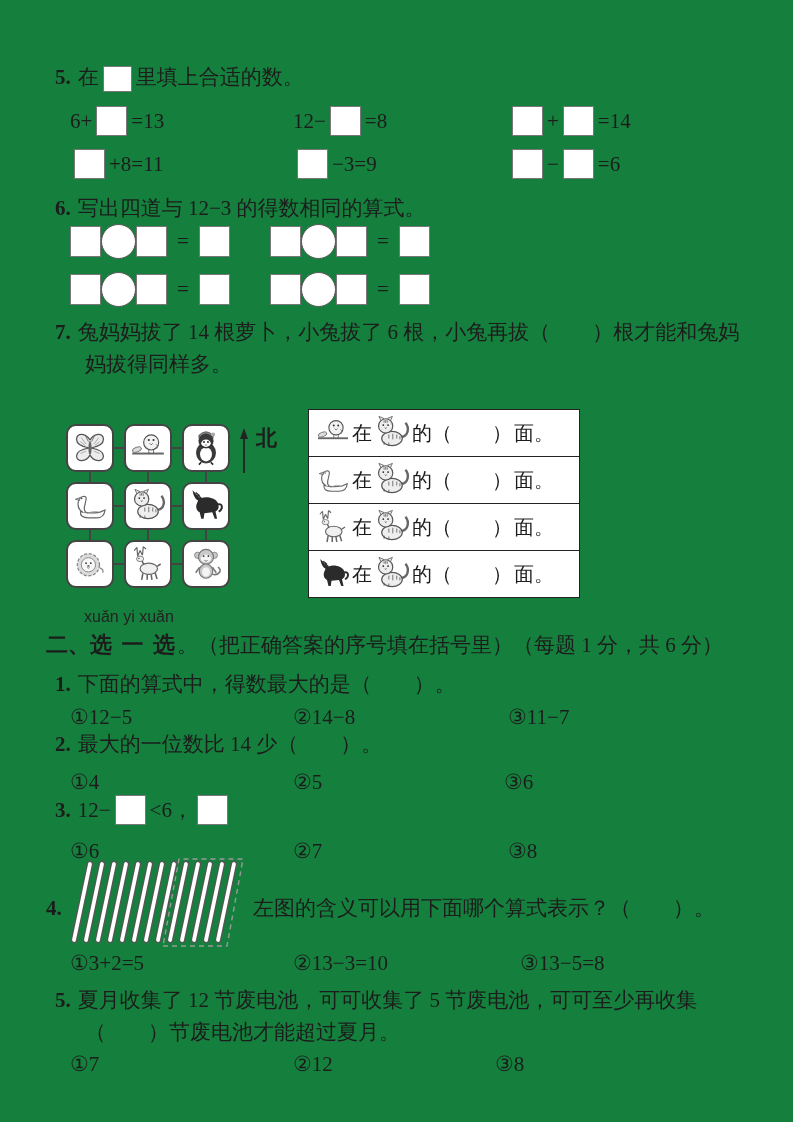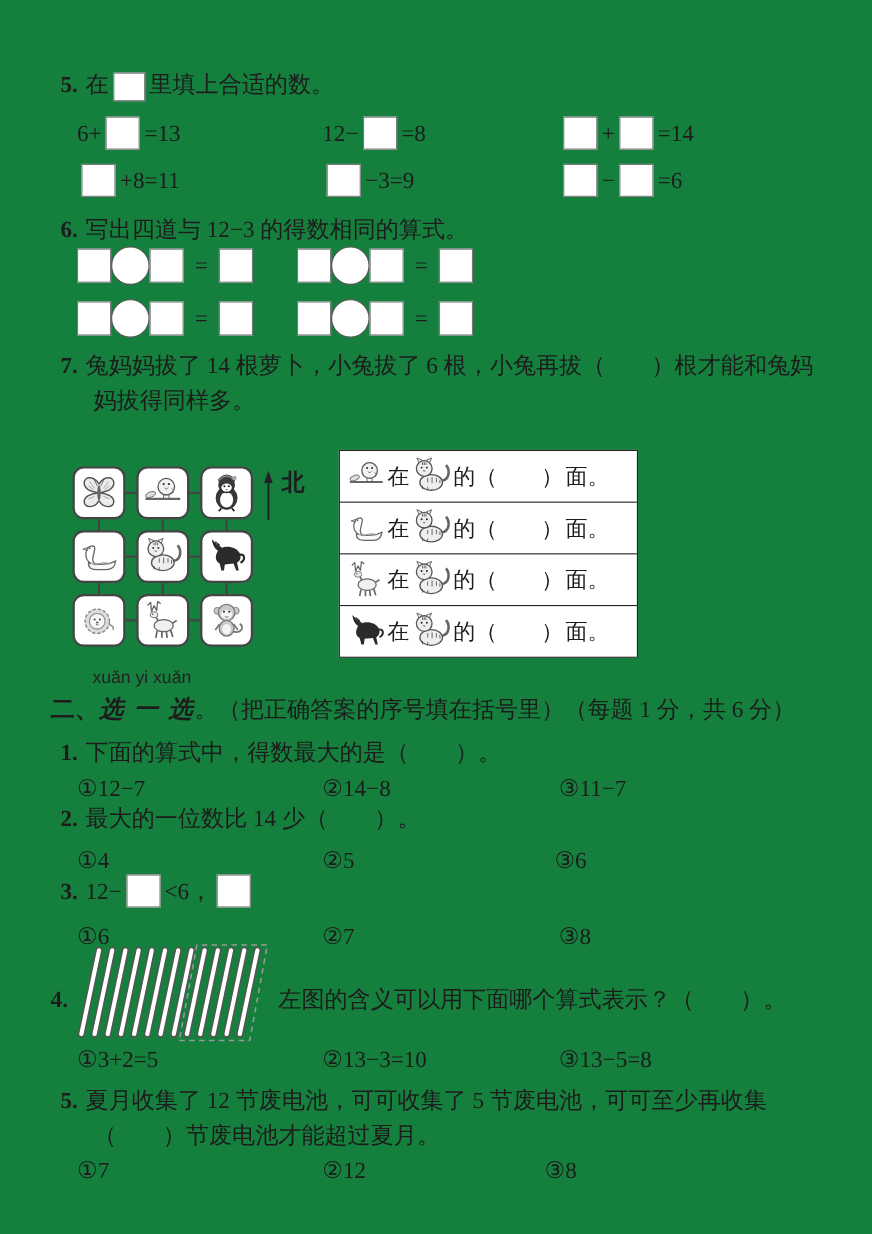--- a/index.html
+++ b/index.html
@@ -21,21 +21,21 @@
   .cell { position:absolute; width:44px; height:44px; border:2px solid #444; border-radius:10px; background:#fff;
           display:flex; align-items:center; justify-content:center; }
   .north { position:absolute; display:flex; align-items:flex-start; gap:5px; }
   .north .nlabel { font-size:21px; font-weight:bold; line-height:22px; }
   .atable { position:absolute; width:272px; border:1.5px solid #222; background:#fff; box-sizing:border-box; }
   .trow { height:46px; border-bottom:1px solid #222; display:flex; align-items:center; padding-left:6px; font-size:20px; white-space:nowrap; }
   .trow:last-child { border-bottom:none; }
   .trow span { margin:0 1px; }
   .pinyin { position:absolute; font-family:"Liberation Sans","DejaVu Sans",sans-serif; font-size:16px; color:#222; }
   .sect-t1, .sect-t2 { font-weight:bold; font-size:22px; }
-  .sect-t2 { letter-spacing:2px;font-style:italic; }
+  .sect-t2 { letter-spacing:2px; }
   .opt { font-size:21px; }
   .sticks { position:absolute; }
 </style>
 </head>
 <body>
 
 <svg width="0" height="0" style="position:absolute" aria-hidden="true">
   <defs>
     <symbol id="sym-butterfly" viewBox="0 0 48 48">
       <path d="M24 14 C19 5 7 4 7 13 C7 21 17 23 23 24 C17 25 7 27 7 34 C7 42 19 42 24 33" fill="#ececec" stroke="#555" stroke-width="1.6"></path>
@@ -318,21 +318,21 @@
   </div>
 
   <div class="pinyin" style="left:84px; top:608px">xuǎn yi xuǎn</div>
   <div class="line" style="left:46px; top:630px">
     <span class="sect-t1">二、</span><span class="sect-t2">选 一 选</span><span>。（把正确答案的序号填在括号里）（每题 1 分，共 6 分）</span>
   </div>
 
   <div class="line" style="left:55px; top:669px">
     <span class="qnum">1.</span><span>下面的算式中，得数最大的是（　　）。</span>
   </div>
-  <span class="line opt" style="left:70px; top:702px">①12−7</span>
+  <span class="line opt" style="left:70px; top:702px">①12−5</span>
   <span class="line opt" style="left:293px; top:702px">②14−8</span>
   <span class="line opt" style="left:508px; top:702px">③11−7</span>
 
   <div class="line" style="left:55px; top:729px">
     <span class="qnum">2.</span><span>最大的一位数比 14 少（　　）。</span>
   </div>
   <span class="line opt" style="left:70px; top:767px">①4</span>
   <span class="line opt" style="left:293px; top:767px">②5</span>
   <span class="line opt" style="left:504px; top:767px">③6</span>
 
@@ -377,21 +377,21 @@
       <line x1="140" y1="84" x2="156" y2="8" stroke="#555" stroke-width="6.5" stroke-linecap="round"></line>
       <line x1="140" y1="84" x2="156" y2="8" stroke="#fff" stroke-width="3.8" stroke-linecap="round"></line>
       <line x1="152" y1="84" x2="168" y2="8" stroke="#555" stroke-width="6.5" stroke-linecap="round"></line>
       <line x1="152" y1="84" x2="168" y2="8" stroke="#fff" stroke-width="3.8" stroke-linecap="round"></line>
     </svg>
   <div class="line" style="left:253px; top:893px">
     <span>左图的含义可以用下面哪个算式表示？（　　）。</span>
   </div>
   <span class="line opt" style="left:70px; top:948px">①3+2=5</span>
   <span class="line opt" style="left:293px; top:948px">②13−3=10</span>
-  <span class="line opt" style="left:508px; top:948px">③13−5=8</span>
+  <span class="line opt" style="left:520px; top:948px">③13−5=8</span>
 
   <div class="line" style="left:55px; top:985px">
     <span class="qnum">5.</span><span>夏月收集了 12 节废电池，可可收集了 5 节废电池，可可至少再收集</span>
   </div>
   <div class="line" style="left:85px; top:1017px">
     <span>（　　）节废电池才能超过夏月。</span>
   </div>
   <span class="line opt" style="left:70px; top:1049px">①7</span>
   <span class="line opt" style="left:293px; top:1049px">②12</span>
   <span class="line opt" style="left:495px; top:1049px">③8</span>

